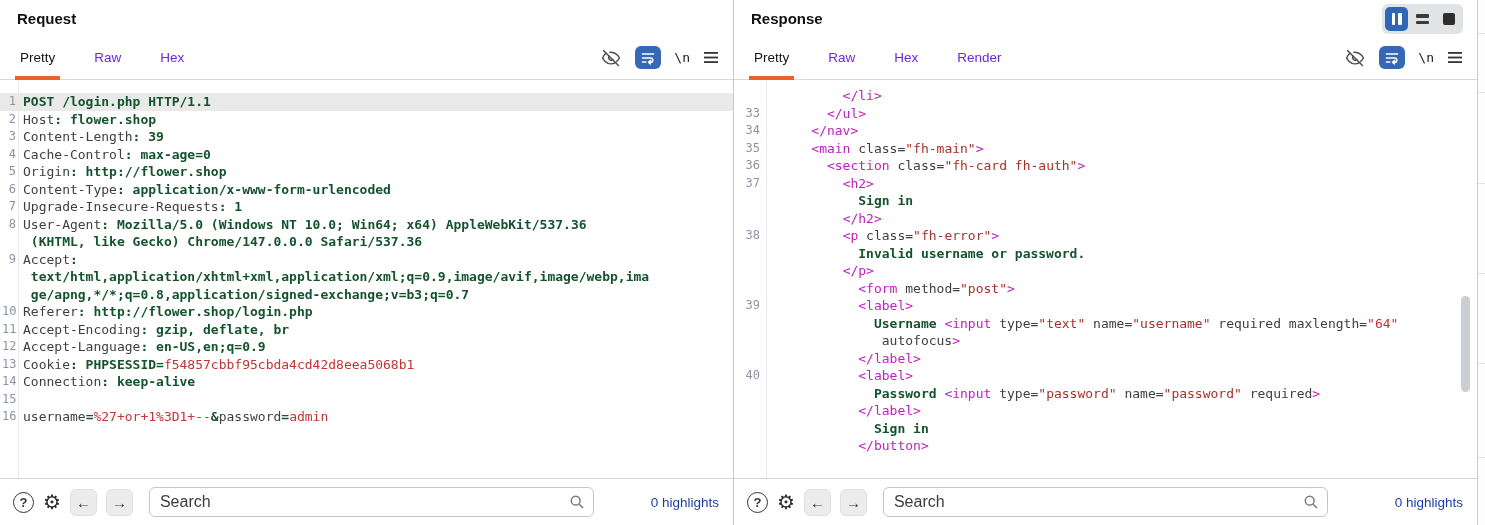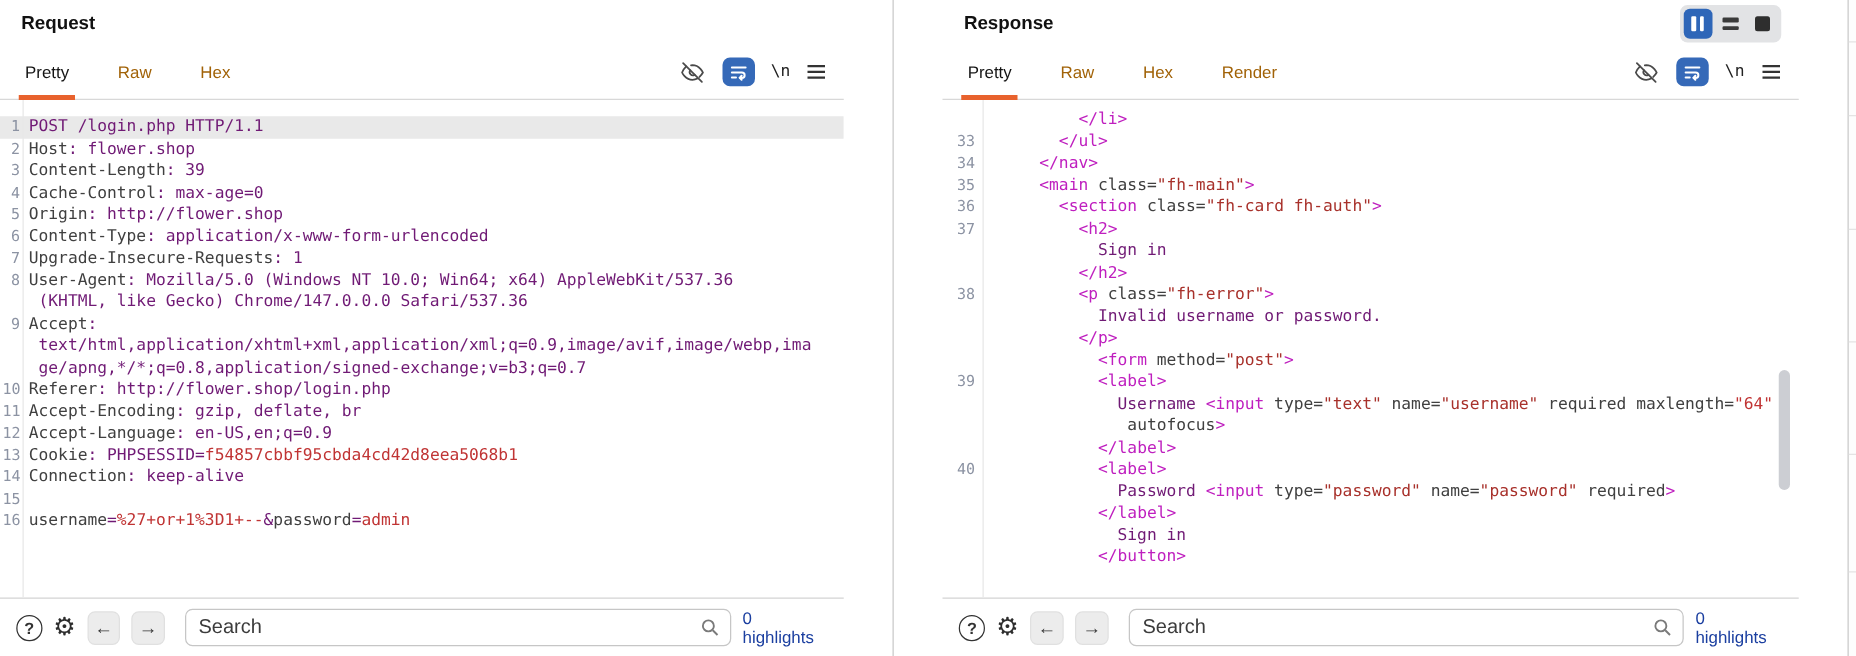--- a/index.html
+++ b/index.html
@@ -1,17 +1,17 @@
 <!DOCTYPE html>
 <html><head>
 <meta charset="utf-8">
 <style>
   html,body{margin:0;padding:0;width:1485px;height:525px;overflow:hidden;background:#fff;
     font-family:"Liberation Sans",sans-serif;}
-  .app{display:flex;width:1485px;height:525px;gap:39px;}
+  .app{display:flex;width:1485px;height:525px;}
   .panel{display:flex;flex-direction:column;background:#fff;box-sizing:border-box;}
   .panel.req{width:733px;}
   .panel.resp{width:743px;}
   .splitter{width:1px;background:#c9c9c9;}
   .strip{width:8px;border-left:1px solid #c9c9c9;position:relative;background:#fdfdfd;box-sizing:border-box;}
   .strip .tick{position:absolute;left:0;right:0;height:1px;background:#e4e4e4;}
 
   
   .phead{height:36px;display:flex;align-items:center;padding:0 14px 0 17px;flex:none;}
   .ptitle{font-size:15px;font-weight:bold;color:#111;}
@@ -19,21 +19,21 @@
   .seg{width:23px;border-radius:5px;display:flex;align-items:center;justify-content:center;cursor:pointer;}
   .seg.sel{background:#2e66b8;}
   .pause-bars{display:flex;gap:3px;}
   .pause-bars i{display:block;width:3.5px;height:12px;background:#fff;border-radius:1px;}
   .rows-bars{display:flex;flex-direction:column;gap:3px;}
   .rows-bars i{display:block;width:13px;height:3.5px;background:#3a3a3a;border-radius:1px;}
   .sq{width:12px;height:12px;background:#2e2e2e;border-radius:2px;}
 
   
   .tabbar{height:43px;display:flex;align-items:stretch;padding:0 14px 0 17px;border-bottom:1px solid #d8d8d8;flex:none;position:relative;}
-  .tab{display:flex;align-items:center;padding:0 3px;margin-right:33px;font-size:13.5px;color:#a16207;position:relative;cursor:pointer;}
+  .tab{display:flex;align-items:center;padding:0 3px;margin-right:33px;font-size:13.5px;color:#6d28d9;position:relative;cursor:pointer;}
   .tab.sel{color:#141414;}
   .tab.sel::after{content:"";position:absolute;left:-2px;right:-2px;bottom:-1px;height:4px;background:#e8622d;}
   .tools{margin-left:auto;display:flex;align-items:center;gap:13px;}
   .tools svg{display:block;}
   .wrap-btn{width:26px;height:23px;border-radius:6px;background:#3569b8;display:flex;align-items:center;justify-content:center;}
   .nl-label{font-family:"DejaVu Sans Mono",monospace;font-size:13px;color:#222;}
 
   
   .code{flex:1;position:relative;overflow:hidden;font-family:"DejaVu Sans Mono",monospace;
     font-size:13px;line-height:17.5px;}
@@ -43,21 +43,21 @@
   .req .code::before{left:18px;}
   .resp .code::before{left:32px;}
   .row{display:flex;min-height:17.5px;}
   .row.hl{background:#e9e9e9;}
   .ln{flex:none;text-align:right;color:#8c93a3;font-size:12px;line-height:17.5px;}
   .req .ln{width:14px;padding-left:2px;margin-right:2px;}
   .resp .ln{width:22px;padding-left:4px;margin-right:10px;}
   .txt{white-space:pre;line-height:17.5px;}
   .req .txt{padding-left:5px;}
   .resp .txt{padding-left:10px;}
-  .sp{color:#701a75;} .sb{color:#404040;} .sr{color:#c03434;} .st{color:#bf1fbf;} .sv{color:#a8312b;}
+  .sp{color:#14532d;font-weight:bold;} .sb{color:#404040;} .sr{color:#c03434;} .st{color:#bf1fbf;} .sv{color:#a8312b;}
   .vthumb{position:absolute;right:7px;top:216px;width:9px;height:96px;background:#ccced3;border-radius:5px;}
 
   
   .bbar{height:47px;border-top:1px solid #d4d4d4;display:flex;align-items:center;
     padding:0 14px 0 13px;gap:9px;flex:none;box-sizing:border-box;}
   .help-btn{width:21px;height:21px;border:1.7px solid #333;border-radius:50%;display:flex;align-items:center;justify-content:center;font-size:13px;font-weight:bold;color:#333;box-sizing:border-box;cursor:pointer;}
   .gear-btn{font-size:20px;color:#2d2d2d;line-height:1;cursor:pointer;}
   .nav-btn{width:27px;height:27px;background:#ececec;border:1px solid #e0e0e0;border-radius:6px;display:flex;align-items:center;justify-content:center;font-size:15px;color:#333;cursor:pointer;box-sizing:border-box;}
   .search-wrap{position:relative;width:445px;height:30px;margin-left:7px;}
   .search-wrap input{width:100%;height:100%;border:1px solid #c6c6c6;border-radius:6px;

